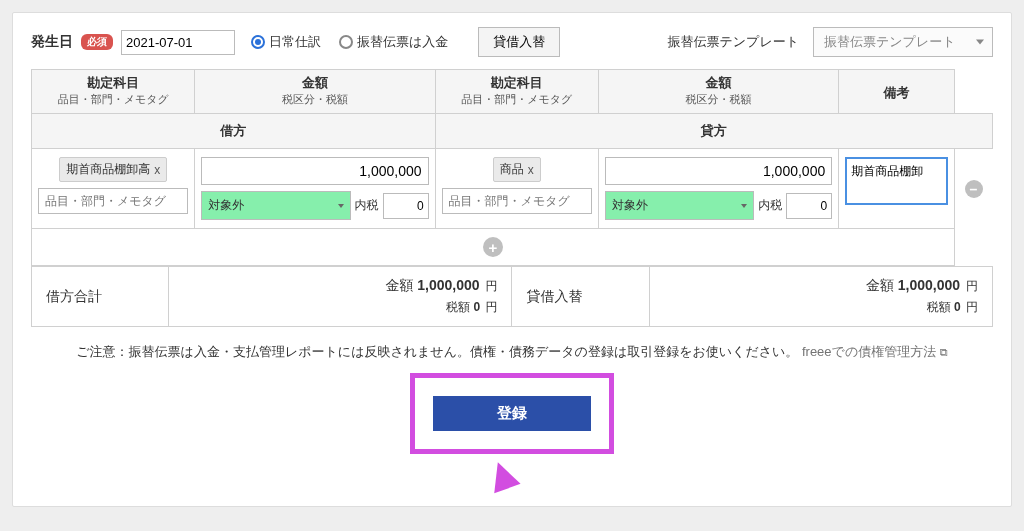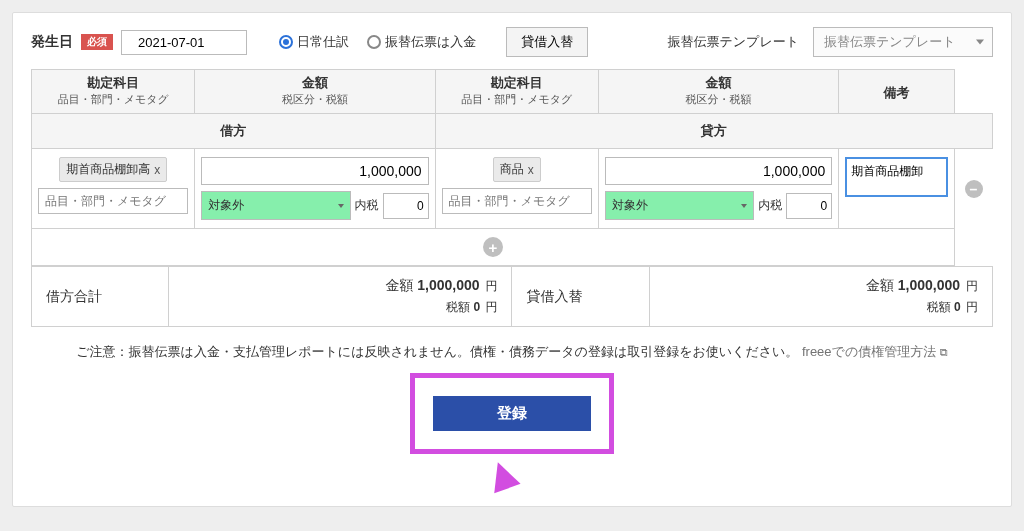--- a/index.html
+++ b/index.html
@@ -18,33 +18,33 @@
     border: 1px solid #ddd;
     border-radius: 2px;
     padding: 14px 18px 20px 18px;
   }
   
   .topbar { display: flex; align-items: center; gap: 8px; margin-bottom: 12px; }
   .label-inline { font-weight: 600; font-size: 14px; font-family: Liberation Serif, serif; }
   .badge-required {
     background: #d9534f;
     color: #fff;
-    border-radius: 0;
+    border-radius: 6px;
     padding: 1px 6px;
     font-size: 10px;
     font-weight: 600;
   }
   .date-input {
     border: 1px solid #bbb;
-    padding: 4px 16px;
-    width: 126px;
+    padding: 4px 4px;
+    width: 114px;
     background: #fff;
     font-size: 13px;
   }
-  .radio-group { display: flex; align-items: center; gap: 18px; margin-left: 24px; }
+  .radio-group { display: flex; align-items: center; gap: 18px; margin-left: 8px; }
   .radio-item { display: flex; align-items: center; gap: 4px; font-size: 13px; cursor: pointer; }
   .radio-outer {
     width: 14px; height: 14px; border: 2px solid #888; border-radius: 50%;
     display: inline-flex; align-items: center; justify-content: center;
   }
   .radio-outer.blue { border-color: #2b71d9; }
   .radio-inner { width: 6px; height: 6px; border-radius: 50%; background: #2b71d9; }
   .btn-swap {
     margin-left: 22px;
     background: #f4f4f4;
@@ -115,21 +115,21 @@
     content: ""; position: absolute; right: 6px; top: 50%;
     border-left: 3px solid transparent; border-right: 3px solid transparent;
     border-top: 4px solid #666; transform: translateY(-50%);
   }
   .tax-label { font-size: 12px; font-family: Liberation Serif, serif; }
   .tax-amt {
     width: 46px; border: 1px solid #bbb; padding: 5px 4px; text-align: right;
     font-size: 12px; background: #fff;
   }
   .memo-area {
-    width: 100%; height: 40px; border: 2px solid #4a90e2; resize: none;
+    width: 100%; height: 48px; border: 2px solid #4a90e2; resize: none;
     font-size: 12px; padding: 4px;
   }
   .del-cell { width: 26px; border: none !important; vertical-align: middle !important; }
   .del-circle {
     width: 18px; height: 18px; border-radius: 50%; background: #bfbfbf; color: #fff;
     display: inline-flex; align-items: center; justify-content: center; font-weight: bold;
     font-size: 14px; cursor: pointer; line-height: 1;
   }
   .addrow td { padding: 8px 10px; text-align: left; background: #fff; }
   .plus-circle {

